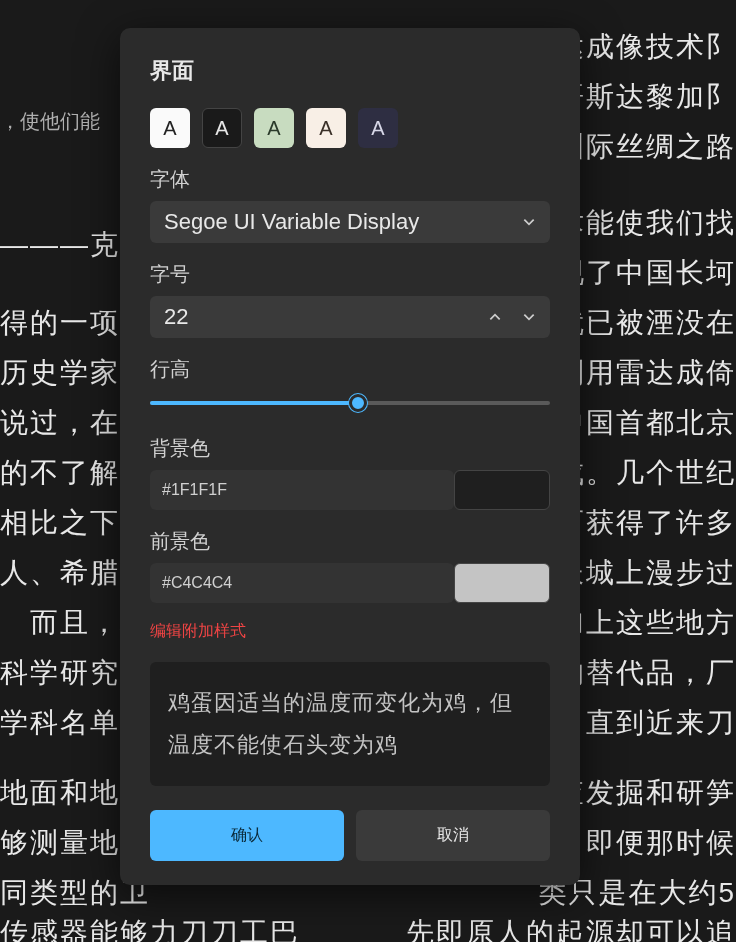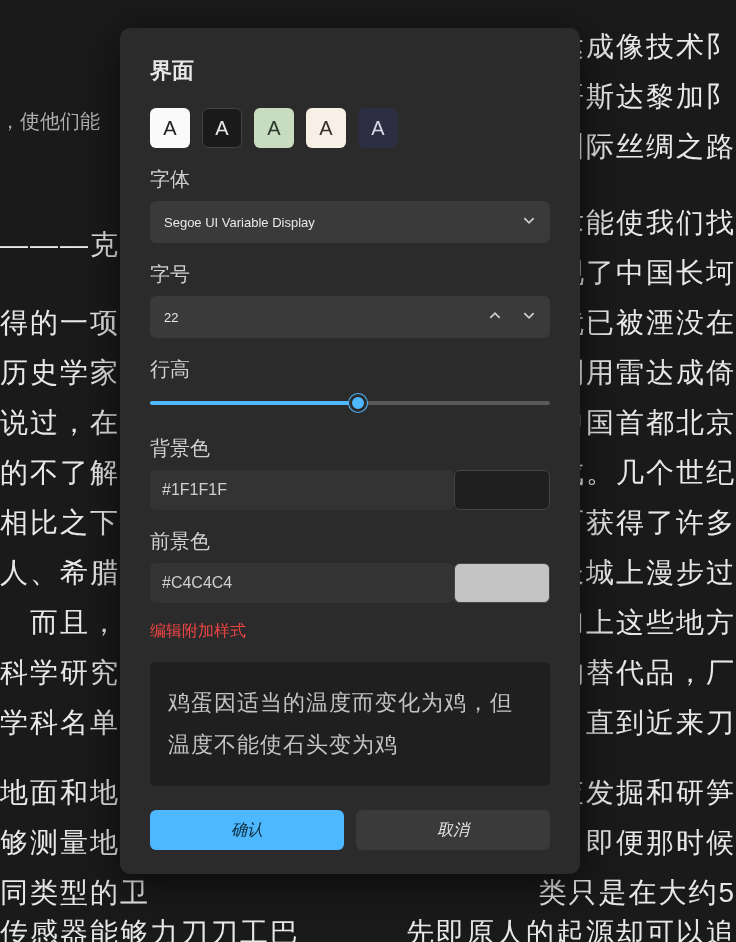--- a/index.html
+++ b/index.html
@@ -63,21 +63,21 @@
 .theme-swatch.navy { background: #2e2e42; color: #d8d8e8; }
 .field-label { font-size: 20px; margin-bottom: 8px; color: #d0d0d0; }
 .select {
   width: 100%;
   height: 42px;
   background: #3a3a3a;
   border-radius: 6px;
   display: flex;
   align-items: center;
   padding: 0 14px;
-  font-size: 13px;
+  font-size: 22px;
   color: #e8e8e8;
   margin-bottom: 18px;
   cursor: pointer;
   position: relative;
 }
 .select .chevron {
   position: absolute;
   right: 14px;
   top: 50%;
   transform: translateY(-50%);
@@ -158,28 +158,27 @@
   padding: 20px 18px;
   font-size: 22px;
   line-height: 42px;
   color: #c4c4c4;
   margin-bottom: 24px;
   letter-spacing: 1px;
 }
 .button-row { display: flex; gap: 12px; }
 .btn {
   flex: 1;
-  height: 40px;
+  height: 51px;
   border-radius: 6px;
   display: flex;
   align-items: center;
   justify-content: center;
   font-size: 16px;
   cursor: pointer;
-  font-style: italic;
 }
 .btn.primary { background: #4db8ff; color: #0a2a3a; font-weight: 500; }
 .btn.secondary { background: #3a3a3a; color: #e8e8e8; }
 </style>
 </head>
 <body>
 
 <div class="bg-text">
   <span class="left line" style="top:2px; font-size:22px;"></span>
   <span class="right line" style="top:22px;">雷达成像技术阝</span>

